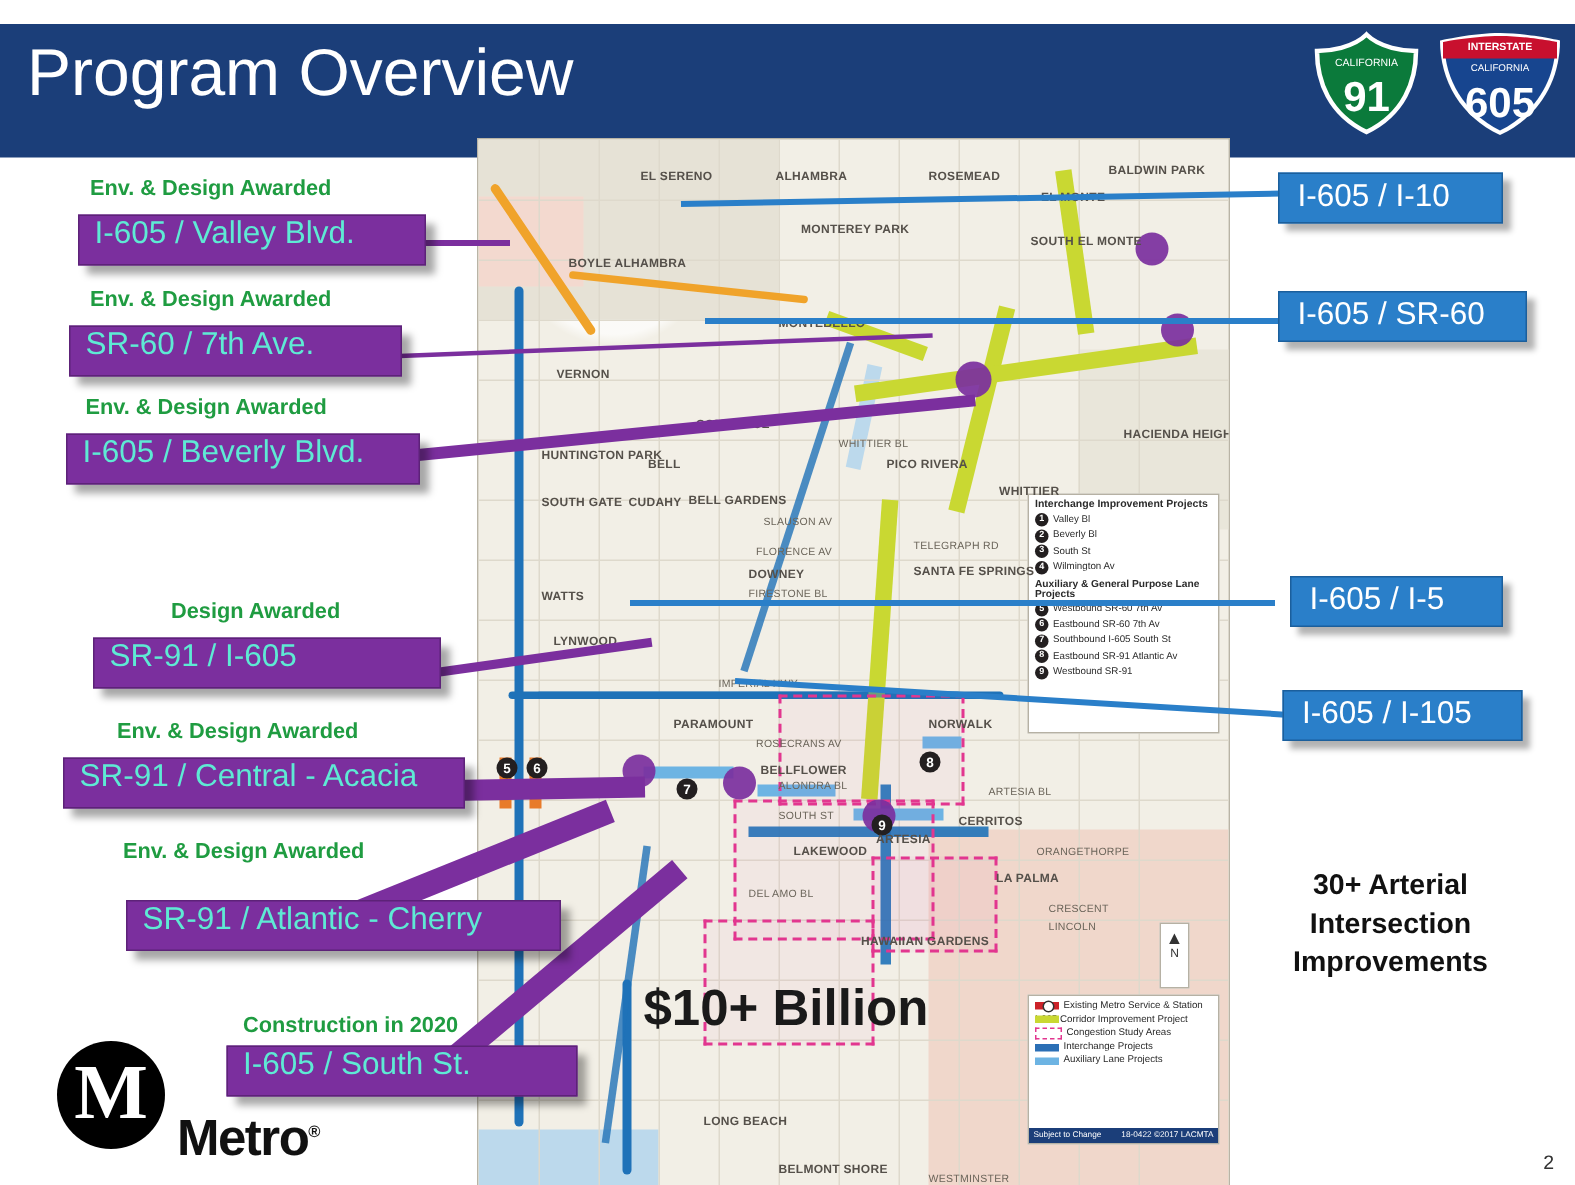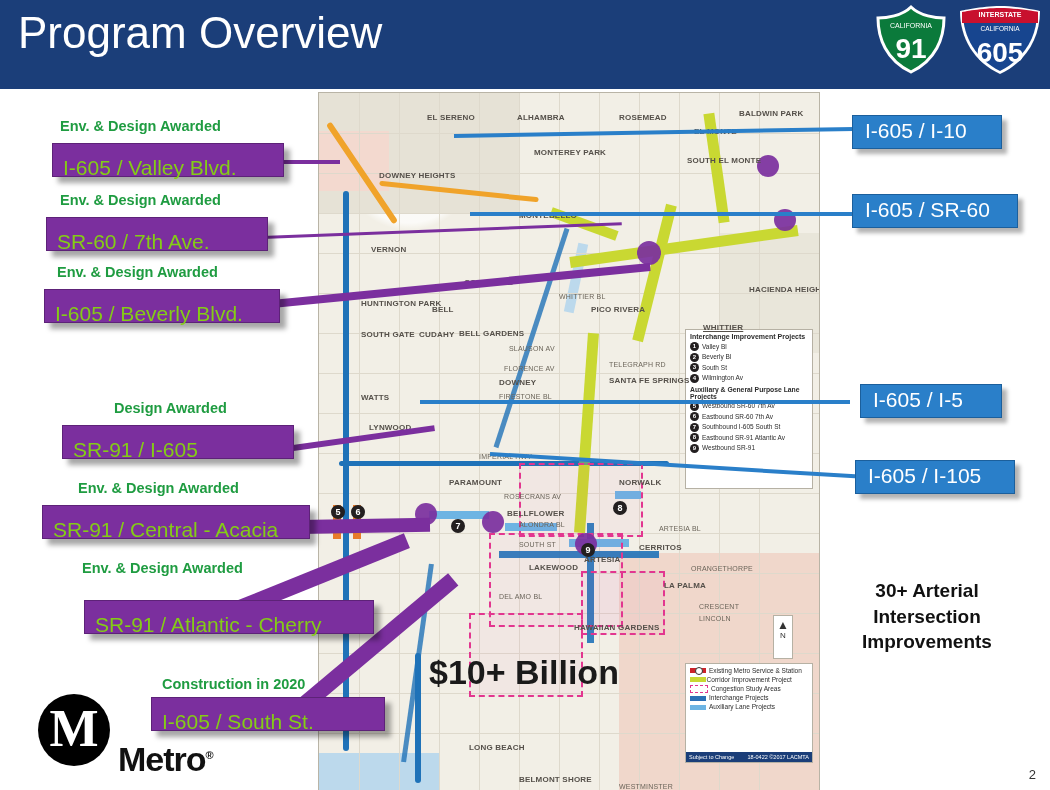--- a/index.html
+++ b/index.html
@@ -10,21 +10,21 @@
     width: 1050px;
     height: 790px;
     font-family: "Liberation Sans", sans-serif;
     background: #ffffff;
     overflow: hidden;
     position: relative;
   }
   
   .header {
     position: absolute;
-    left: 0; top: 0;
+    left: 0; top: 16px;
     width: 1050px; height: 89px;
     background: #1f3f7a;
     background: linear-gradient(#1b3e79, #1b3e79);
   }
   .header-title {
     position: absolute;
     left: 18px; top: 8px;
     font-size: 44px;
     color: #ffffff;
     font-weight: normal;
@@ -207,24 +207,24 @@
   .compass .arrow {
     margin-top:3px;
     font-size:12px;
     line-height:12px;
   }
 
   
   .callout {
     position: absolute;
     background: #7b2f9e;
-    color: #84cc16;
+    color: #5eead4;
     border: 1px solid #5d2278;
     box-shadow: 6px 6px 5px rgba(0,0,0,0.35);
-    padding: 12px 10px;
+    padding: 0 10px;
     box-sizing: border-box;
     white-space: nowrap;
     font-size: 21px;
   }
   .callout-status {
     position: absolute;
     color: #1f9c41;
     font-weight: bold;
     font-size: 14.5px;
     white-space: nowrap;
@@ -479,27 +479,27 @@
     <div>N</div>
   </div>
 
   <div id="place-labels">
       <div class="map-label big" style="left: 108px; top: 20px;">EL SERENO</div>
       <div class="map-label big" style="left: 198px; top: 20px;">ALHAMBRA</div>
       <div class="map-label big" style="left: 300px; top: 20px;">ROSEMEAD</div>
       <div class="map-label big" style="left: 420px; top: 16px;">BALDWIN PARK</div>
       <div class="map-label big" style="left: 375px; top: 34px;">EL MONTE</div>
       <div class="map-label big" style="left: 215px; top: 55px;">MONTEREY PARK</div>
-      <div class="map-label big" style="left: 60px; top: 78px;">DOWNEY HEIGHTS</div>
+      <div class="map-label big" style="left: 60px; top: 78px;">BOYLE ALHAMBRA</div>
       <div class="map-label big" style="left: 368px; top: 63px;">SOUTH EL MONTE</div>
       <div class="map-label big" style="left: 200px; top: 118px;">MONTEBELLO</div>
       <div class="map-label big" style="left: 52px; top: 152px;">VERNON</div>
       <div class="map-label big" style="left: 145px; top: 185px;">COMMERCE</div>
       <div class="map-label big" style="left: 430px; top: 192px;">HACIENDA HEIGHTS</div>
-      <div class="map-label big" style="left: 384px; top: 230px; text-decoration: underline;">WHITTIER</div>
+      <div class="map-label big" style="left: 347px; top: 230px;">WHITTIER</div>
       <div class="map-label big" style="left: 42px; top: 206px; text-align: center;">HUNTINGTON PARK</div>
       <div class="map-label big" style="left: 113px; top: 212px;">BELL</div>
       <div class="map-label big" style="left: 140px; top: 236px;">BELL GARDENS</div>
       <div class="map-label big" style="left: 100px; top: 237px;">CUDAHY</div>
       <div class="map-label big" style="left: 42px; top: 237px;">SOUTH GATE</div>
       <div class="map-label big" style="left: 272px; top: 212px;">PICO RIVERA</div>
       <div class="map-label big" style="left: 180px; top: 285px;">DOWNEY</div>
       <div class="map-label big" style="left: 290px; top: 283px;">SANTA FE SPRINGS</div>
       <div class="map-label big" style="left: 42px; top: 300px;">WATTS</div>
       <div class="map-label big" style="left: 50px; top: 330px;">LYNWOOD</div>

